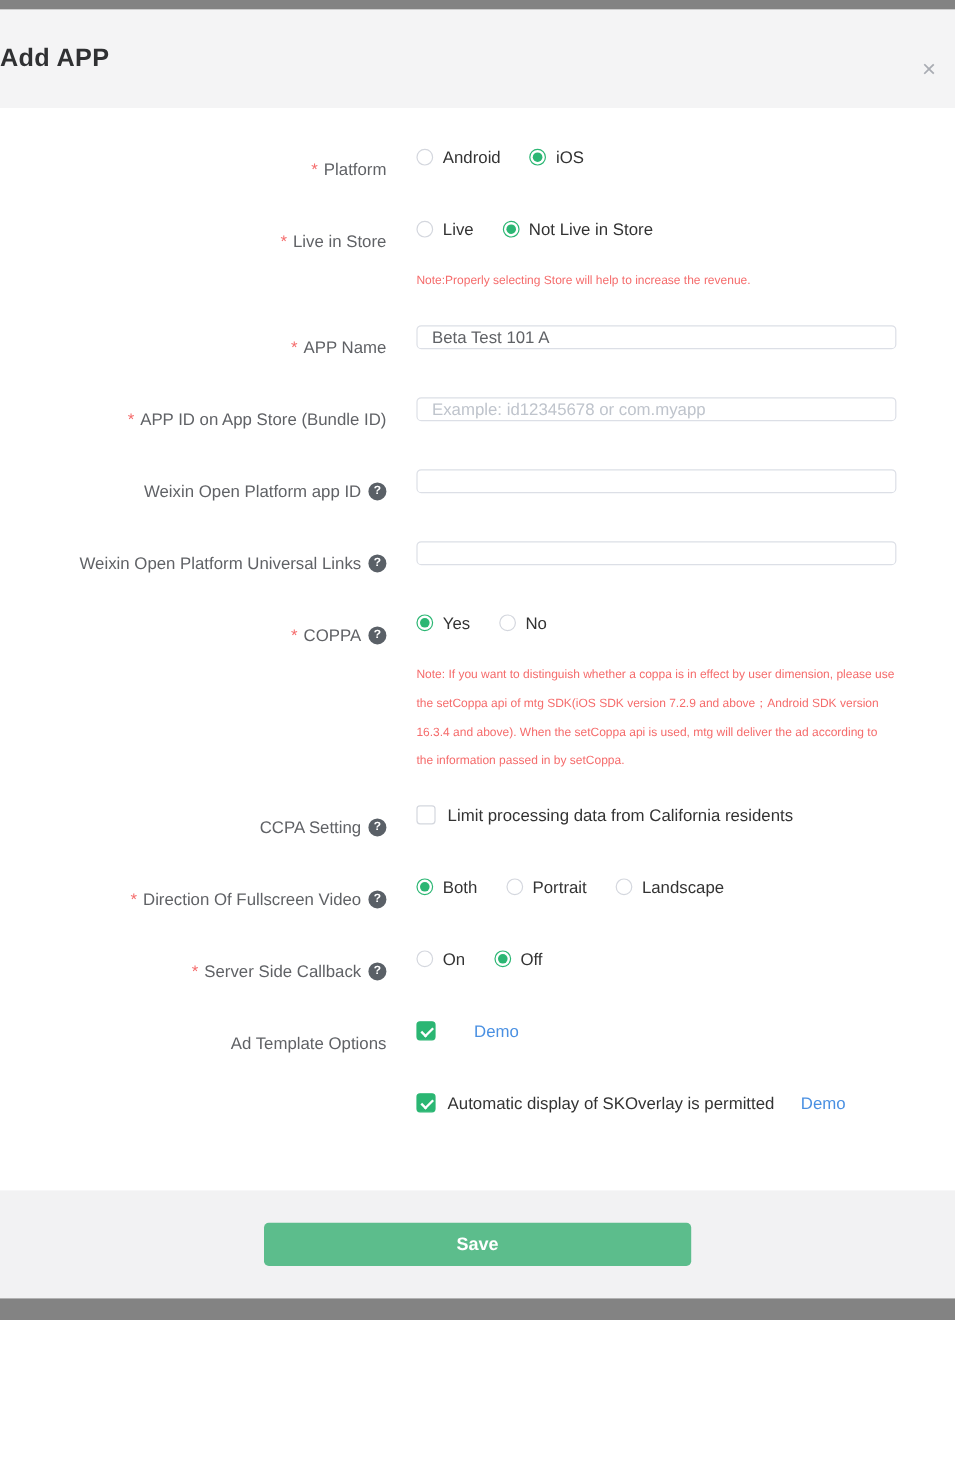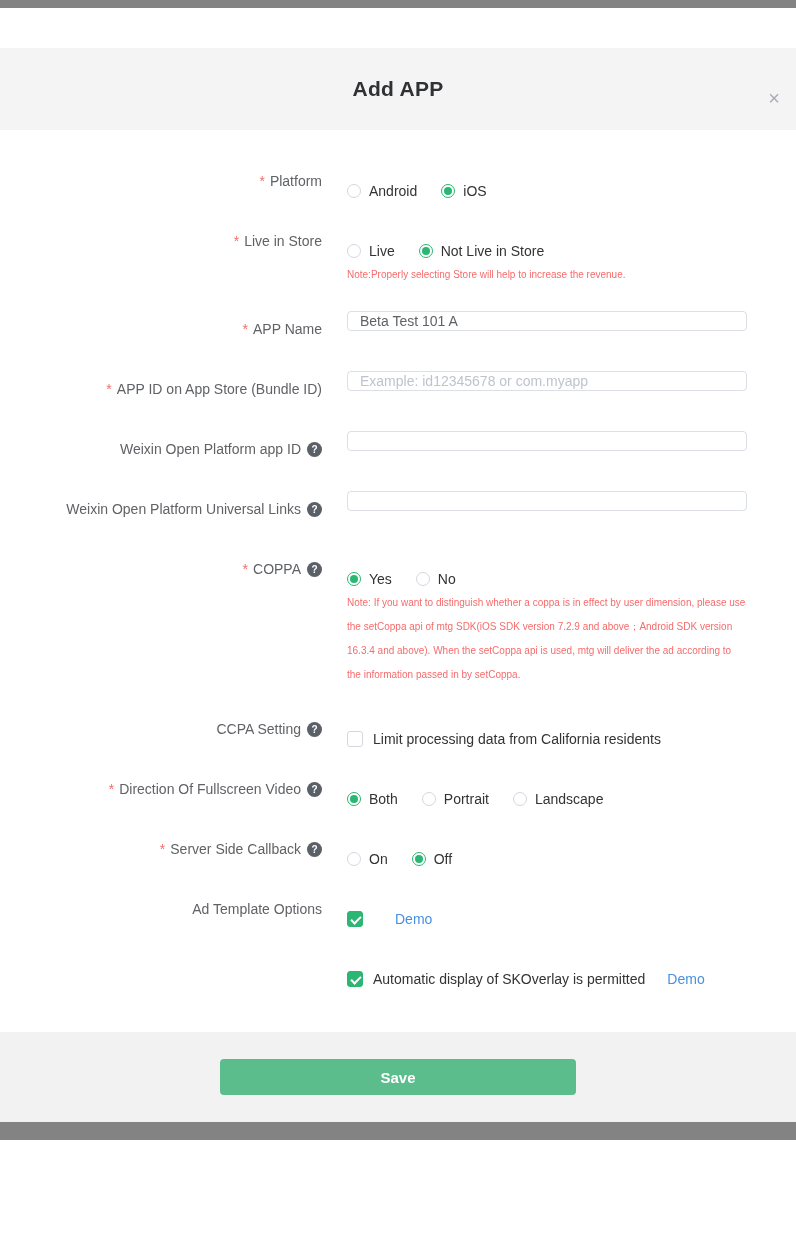--- a/index.html
+++ b/index.html
@@ -11,42 +11,41 @@
   .chrome-bar { width: 100%; background: #838383; }
   .chrome-bar.top { height: 8px; }
   .chrome-bar.bottom { height: 18px; }
 
   .modal-header {
     height: 82px;
     background: #f4f4f5;
     position: relative;
     display: flex;
     align-items: center;
-    justify-content: center;
-    margin-top: 40px;
+    justify-content: flex-start;
   }
   .modal-title { font-size: 21px; font-weight: 700; color: #303133; letter-spacing: .3px; }
   .close-btn {
     position: absolute; top: 40px; right: 16px;
     background: none; border: none; cursor: pointer;
     font-size: 20px; line-height: 20px; color: #a9acb3; font-family: inherit;
   }
 
   .modal-body { background: #fff; padding: 33px 12px 45px; }
 
   .form-row { display: flex; align-items: flex-start; margin-bottom: 24px; }
   .form-row:last-child { margin-bottom: 0; }
   .label-col {
     width: 310px; flex-shrink: 0; height: 36px;
     display: flex; justify-content: flex-end; align-items: center;
     font-size: 14px; color: #606266; text-align: right;
   }
   .label-col.required::before { content: "*"; color: #f56c6c; margin-right: 5px; }
   .control-col { margin-left: 25px; width: 400px; }
-  .control-line { min-height: 36px; display: flex; align-items: flex-end; }
+  .control-line { min-height: 36px; display: flex; align-items: flex-start; }
   .control-line + .control-line { margin-top: 24px; }
 
   .radio-item { display: inline-flex; align-items: center; margin-right: 24px; cursor: pointer; font-size: 14px; color: #333; }
   .radio-dot {
     width: 14px; height: 14px; border-radius: 50%;
     border: 1px solid #d4d7de; background: #fff;
     margin-right: 8px; position: relative; flex-shrink: 0;
   }
   .radio-item.checked .radio-dot { border-color: #2bb673; }
   .radio-item.checked .radio-dot::after {

